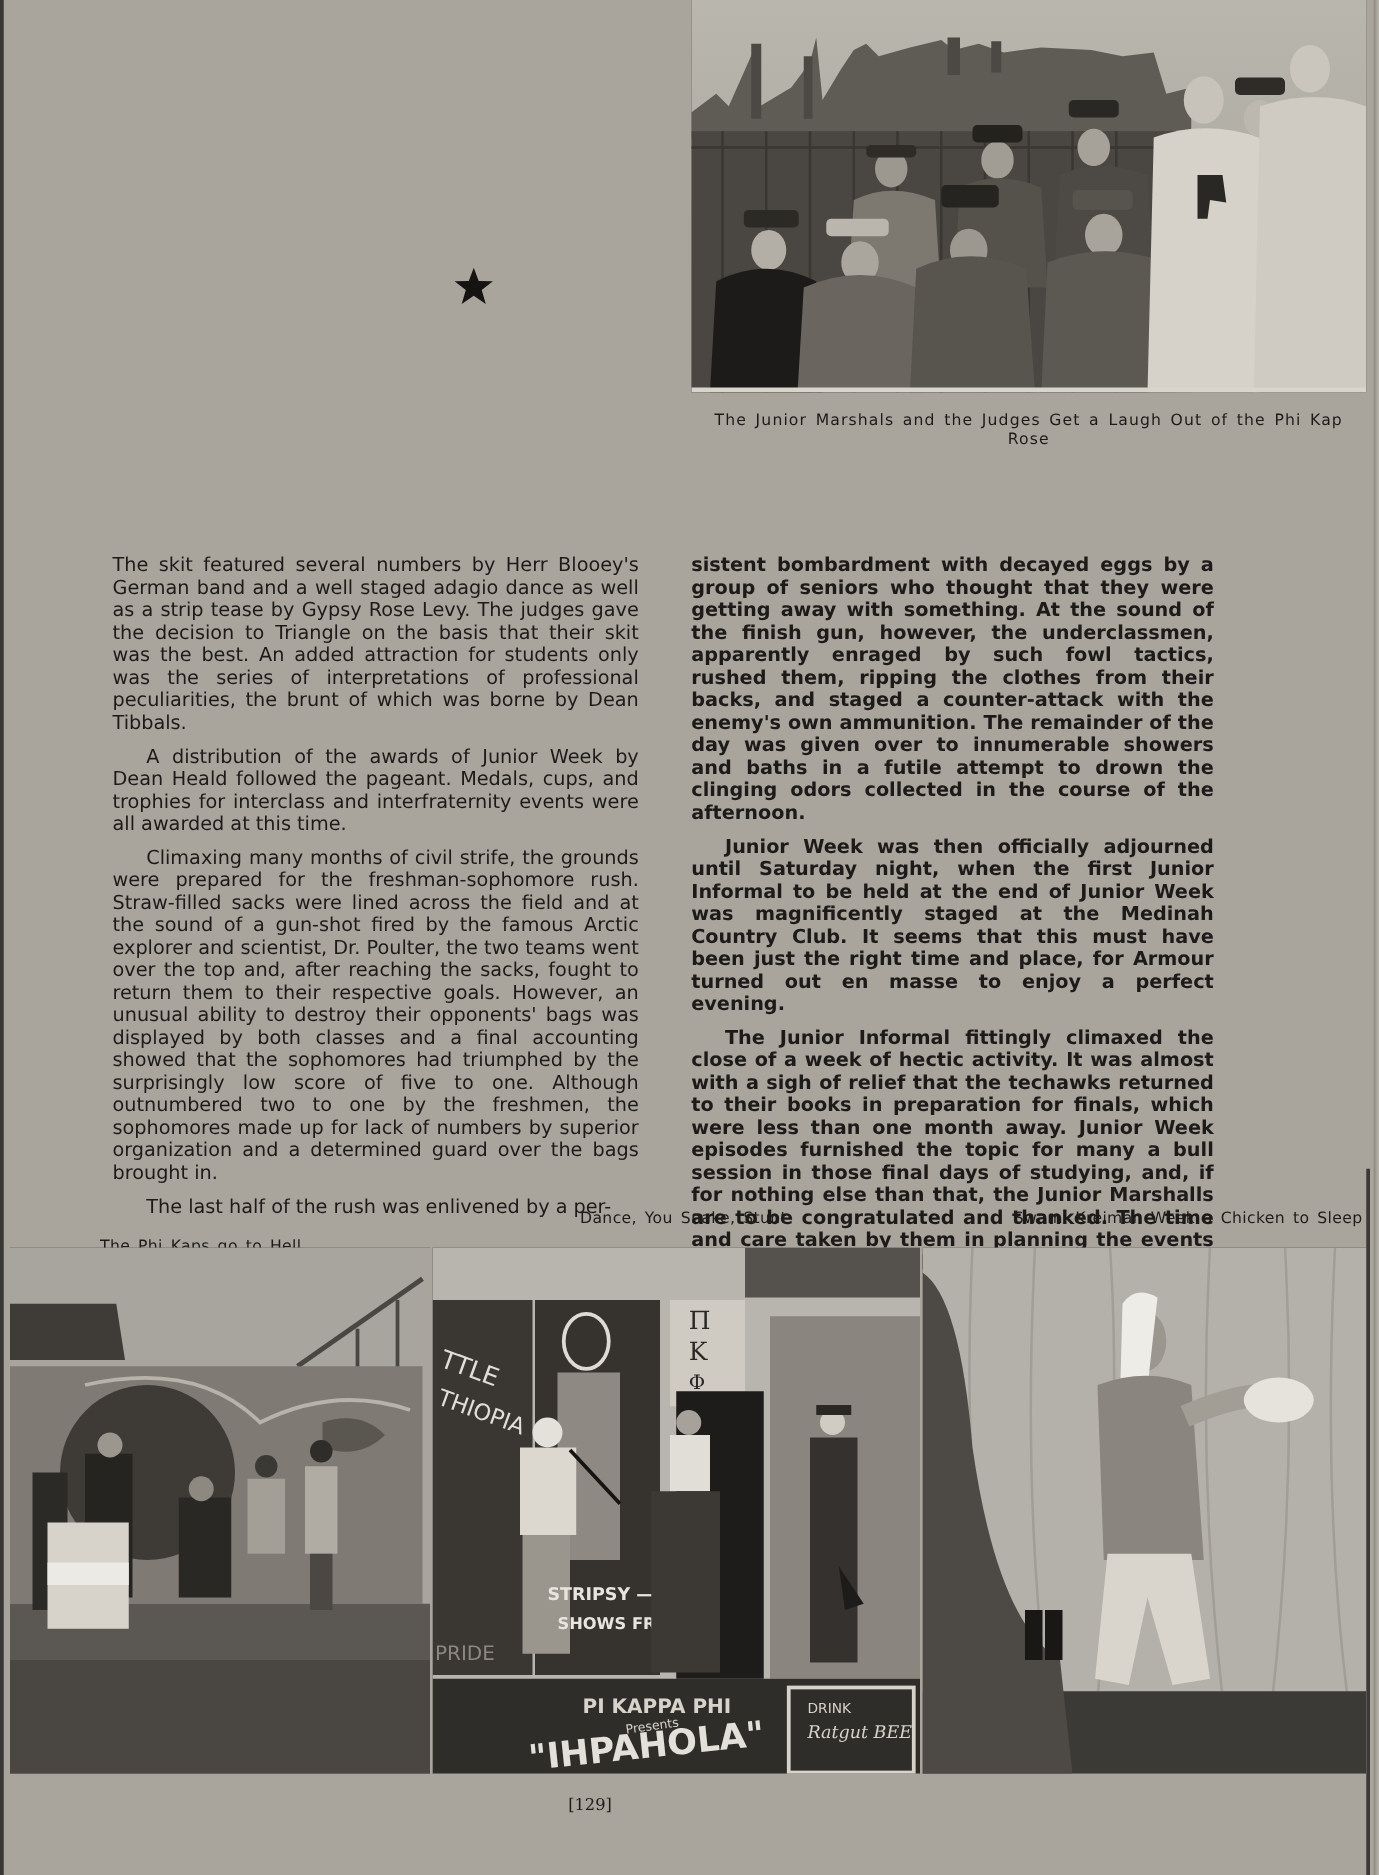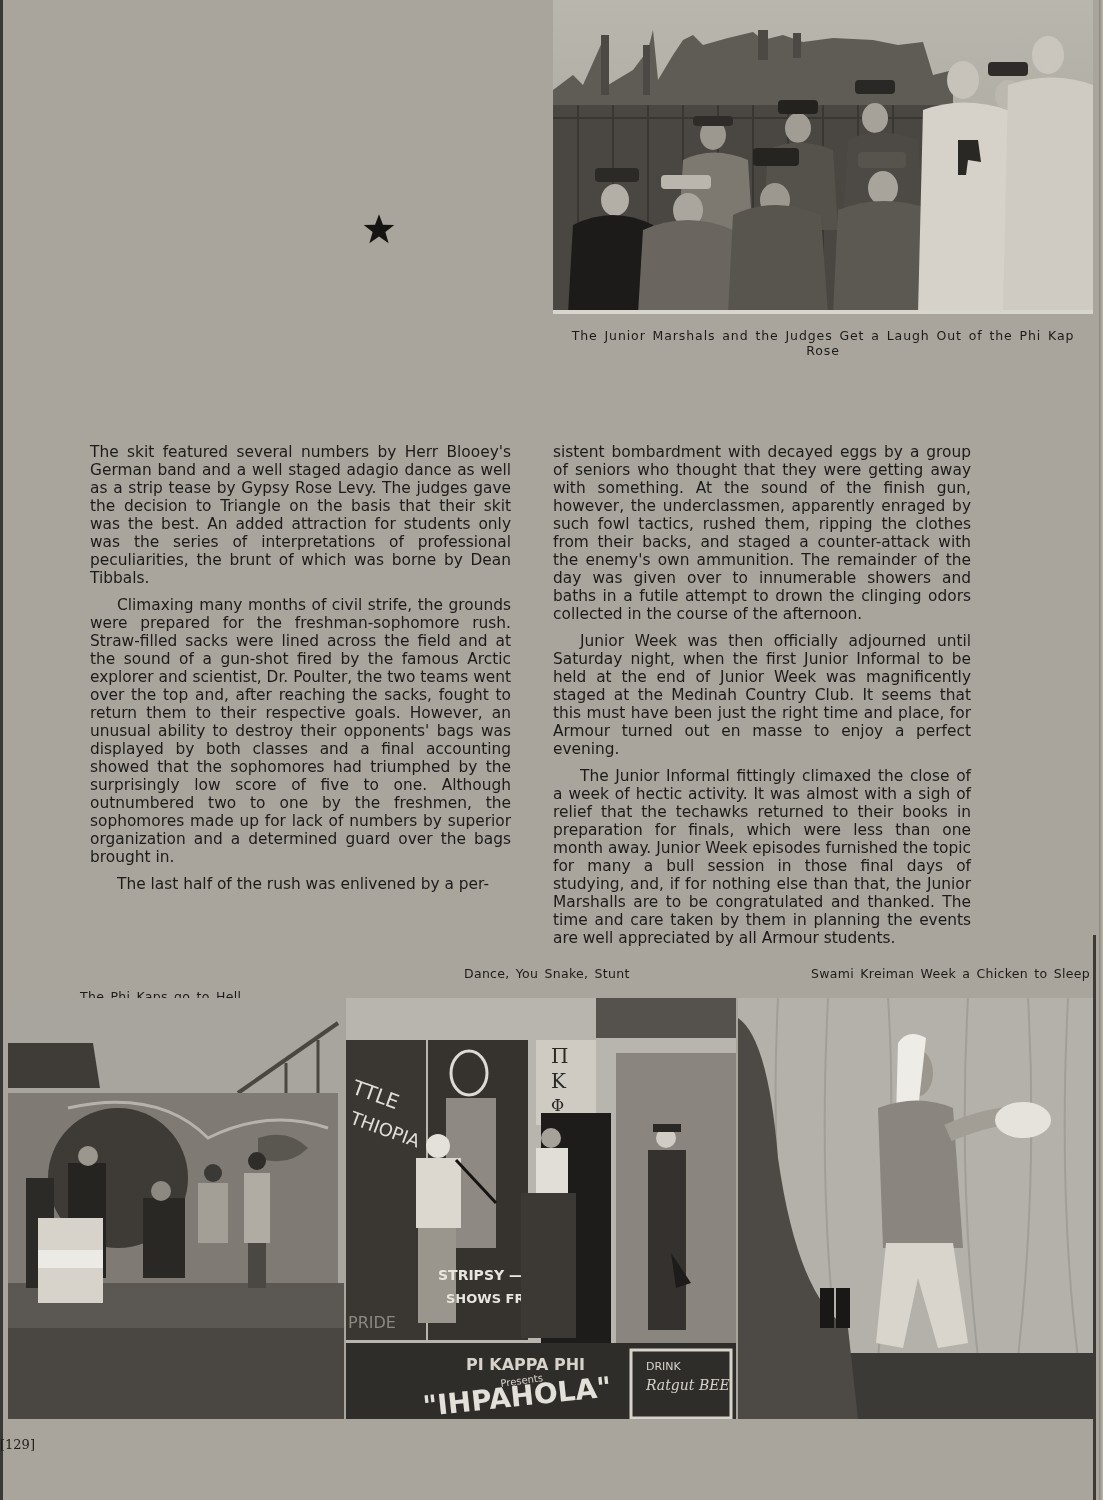--- a/index.html
+++ b/index.html
@@ -41,32 +41,32 @@
     }
     .col {
       position: absolute; font-size: 15.4px; line-height: 18px;
       text-align: justify;
       margin-top: 44px;
     }
     .col p { margin: 0 0 9px 0; }
     .col p.indent { text-indent: 27px; }
     .col p.noindent { text-indent: 0; }
     #col-left { left: 90px; top: 399px; width: 421px; }
-    #col-right { left: 553px; top: 399px; width: 418px; }
+    #col-right { left: 553px; top: 399px; width: 418px; font-weight: bold; }
 
     .bcap {
       position: absolute; top: 966px; font-size: 12.5px; line-height: 15px;
       letter-spacing: 0.3px; word-spacing: 2px; white-space: nowrap;
     }
     #bcap-1 { left: 80px; margin-top: 23px; }
     #bcap-2 { left: 464px; }
     #bcap-3 { right: 13px; }
     .page-num {
       position: absolute; left: 0; width: 944px; top: 1437px;
-      text-align: left; font-family: "DejaVu Serif", serif; font-size: 13px;
+      text-align: center; font-family: "DejaVu Serif", serif; font-size: 13px;
     }
   </style>
 </head>
 <body>
 
 <div class="left-edge"></div>
 <div class="right-edge"></div>
 <div class="right-rule"></div>
 
 <div class="star">
@@ -136,20 +136,21 @@
     <rect x="435" y="62" width="40" height="14" rx="4" fill="#2e2b28"></rect>
     <ellipse cx="495" cy="55" rx="16" ry="19" fill="#cbc6bd"></ellipse>
     <path d="M455 85 Q500 70 540 85 L540 314 L450 314 Z" fill="#cfcbc3"></path>
     <rect x="0" y="310" width="540" height="4" fill="#d8d5cd"></rect>
   </svg>
 </div>
 <div class="caption-top">The Junior Marshals and the Judges Get a Laugh Out of the Phi Kap Rose</div>
 
 <div class="col" id="col-left">
   <p class="noindent">The skit featured several numbers by Herr Blooey's German band and a well staged adagio dance as well as a strip tease by Gypsy Rose Levy.  The judges gave the decision to Triangle on the basis that their skit was the best.  An added attraction for students only was the series of interpretations of professional peculiarities, the brunt of which was borne by Dean Tibbals.</p>
+  <p class="indent">A distribution of the awards of Junior Week by Dean Heald followed the pageant.  Medals, cups, and trophies for interclass and interfraternity events were all awarded at this time.</p>
   <p class="indent">Climaxing many months of civil strife, the grounds were prepared for the freshman-sophomore rush.  Straw-filled sacks were lined across the field and at the sound of a gun-shot fired by the famous Arctic explorer and scientist, Dr. Poulter, the two teams went over the top and, after reaching the sacks, fought to return them to their respective goals.  However, an unusual ability to destroy their opponents' bags was displayed by both classes and a final accounting showed that the sophomores had triumphed by the surprisingly low score of five to one. Although outnumbered two to one by the freshmen, the sophomores made up for lack of numbers by superior organization and a determined guard over the bags brought in.</p>
   <p class="indent" style="text-align:left">The last half of the rush was enlivened by a per-</p>
 </div>
 
 <div class="col" id="col-right">
   <p class="noindent">sistent bombardment with decayed eggs by a group of seniors who thought that they were getting away with something.  At the sound of the finish gun, however, the underclassmen, apparently enraged by such fowl tactics, rushed them, ripping the clothes from their backs, and staged a counter-attack with the enemy's own ammunition.  The remainder of the day was given over to innumerable showers and baths in a futile attempt to drown the clinging odors collected in the course of the afternoon.</p>
   <p class="indent">Junior Week was then officially adjourned until Saturday night, when the first Junior Informal to be held at the end of Junior Week was magnificently staged at the Medinah Country Club.  It seems that this must have been just the right time and place, for Armour turned out en masse to enjoy a perfect evening.</p>
   <p class="indent">The Junior Informal fittingly climaxed the close of a week of hectic activity.  It was almost with a sigh of relief that the techawks returned to their books in preparation for finals, which were less than one month away.  Junior Week episodes furnished the topic for many a bull session in those final days of studying, and, if for nothing else than that, the Junior Marshalls are to be congratulated and thanked.  The time and care taken by them in planning the events are well appreciated by all Armour students.</p>
 </div>
 

